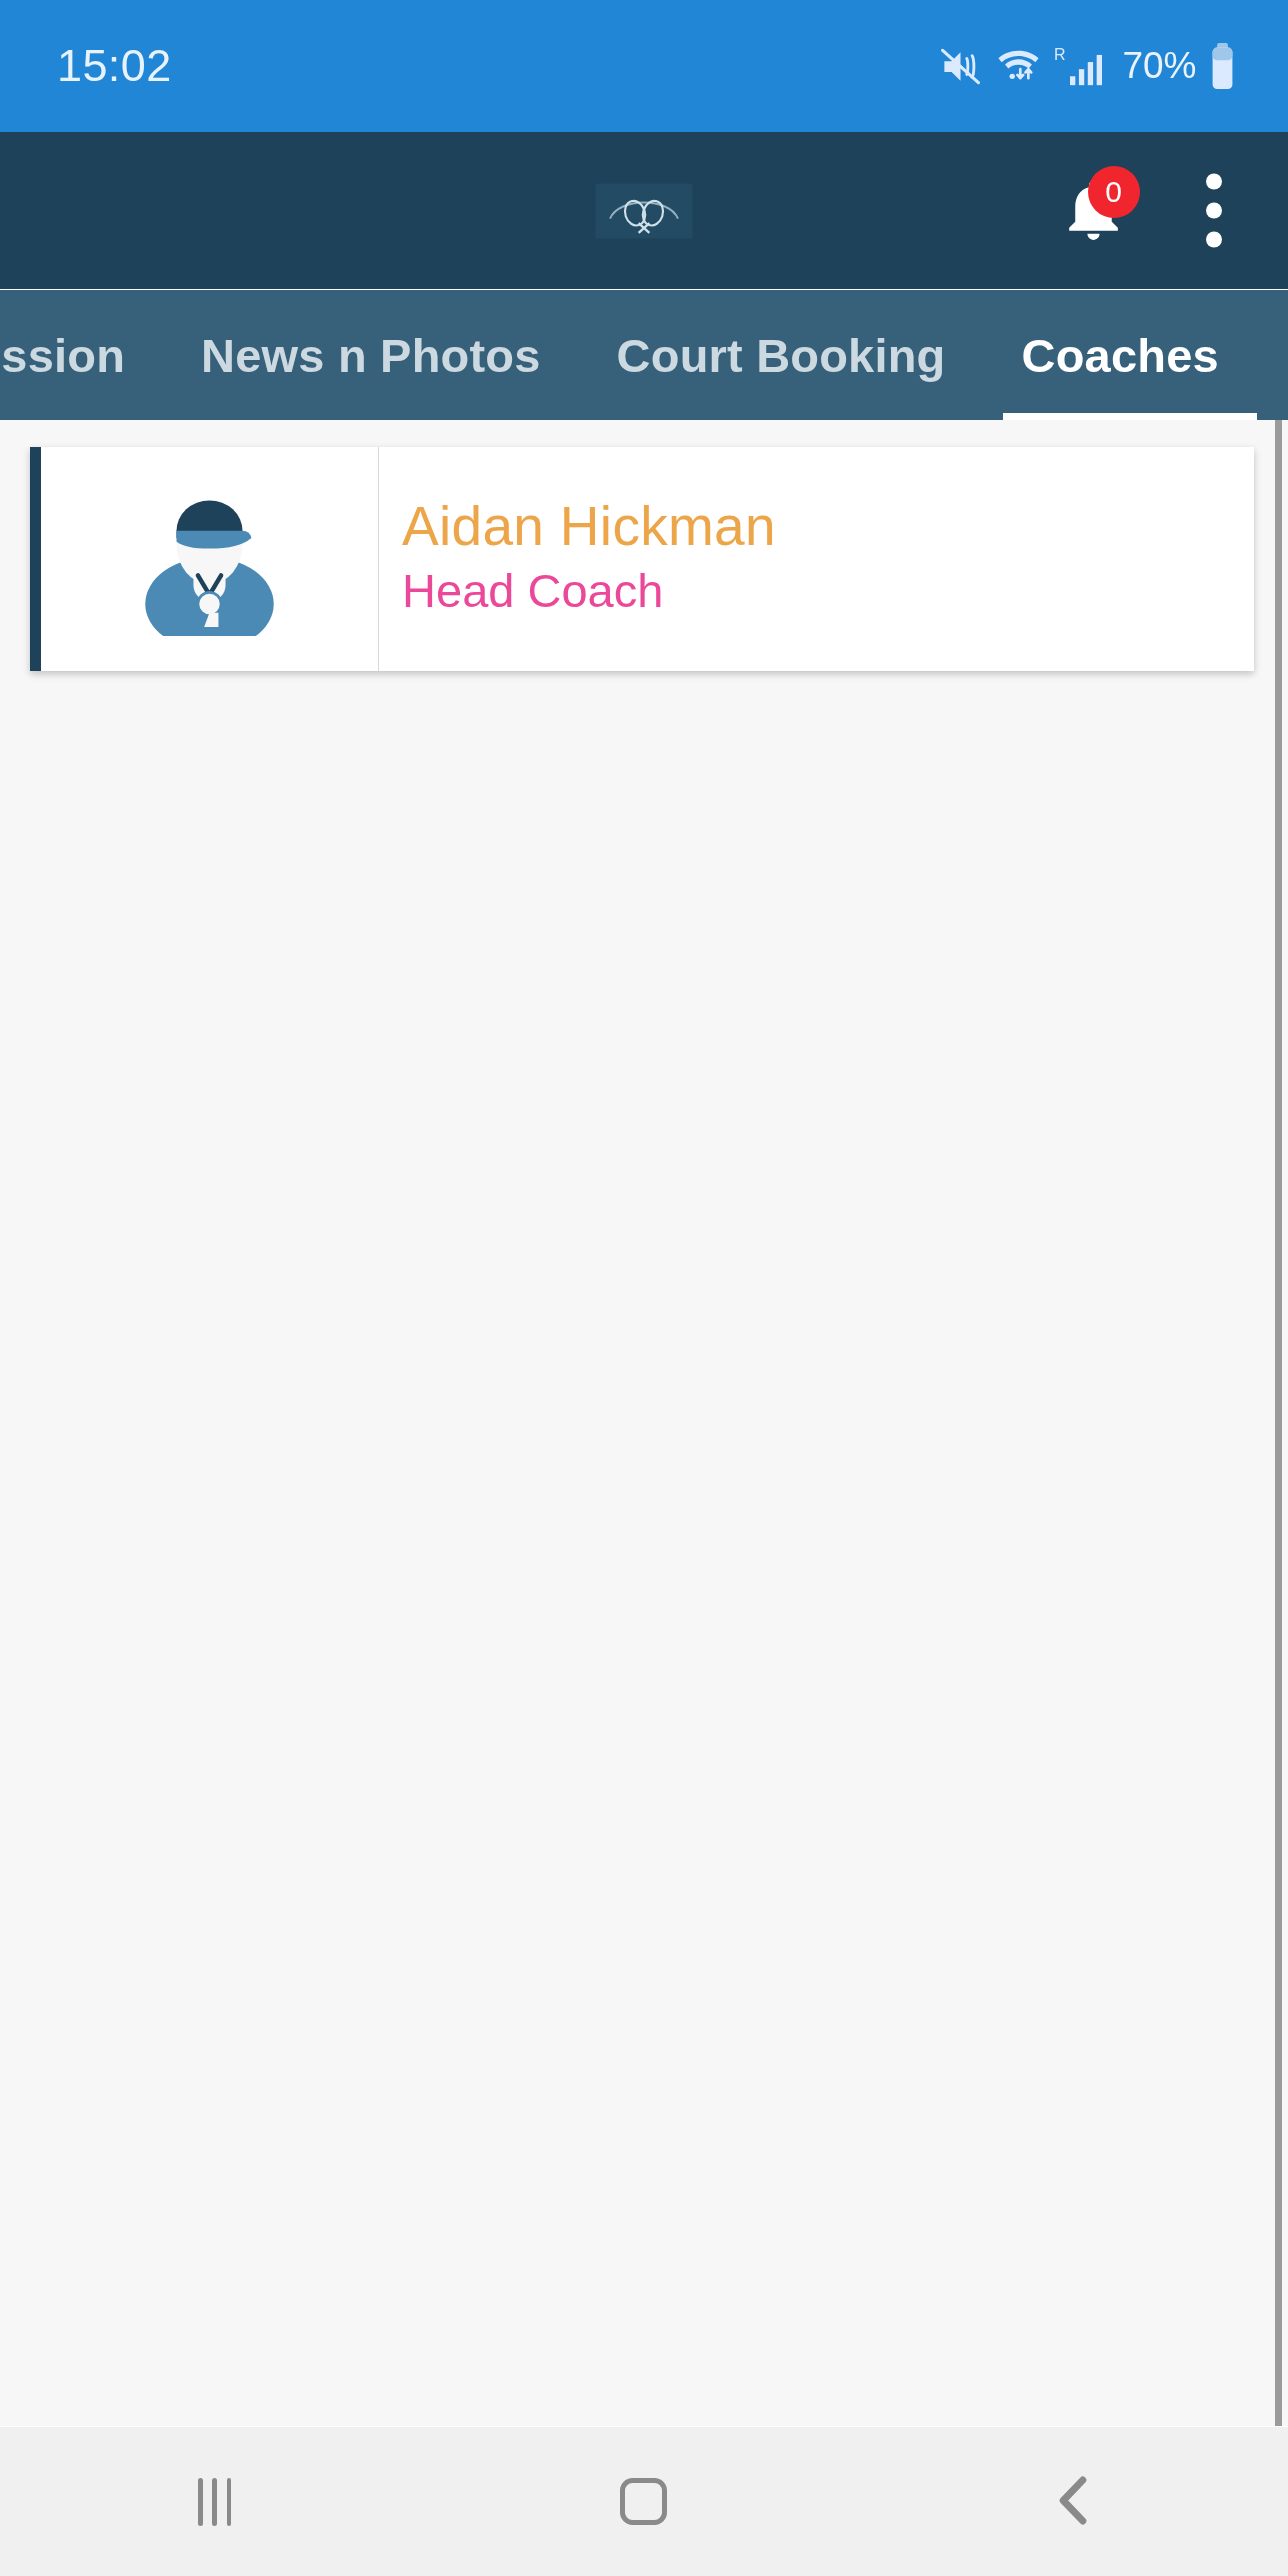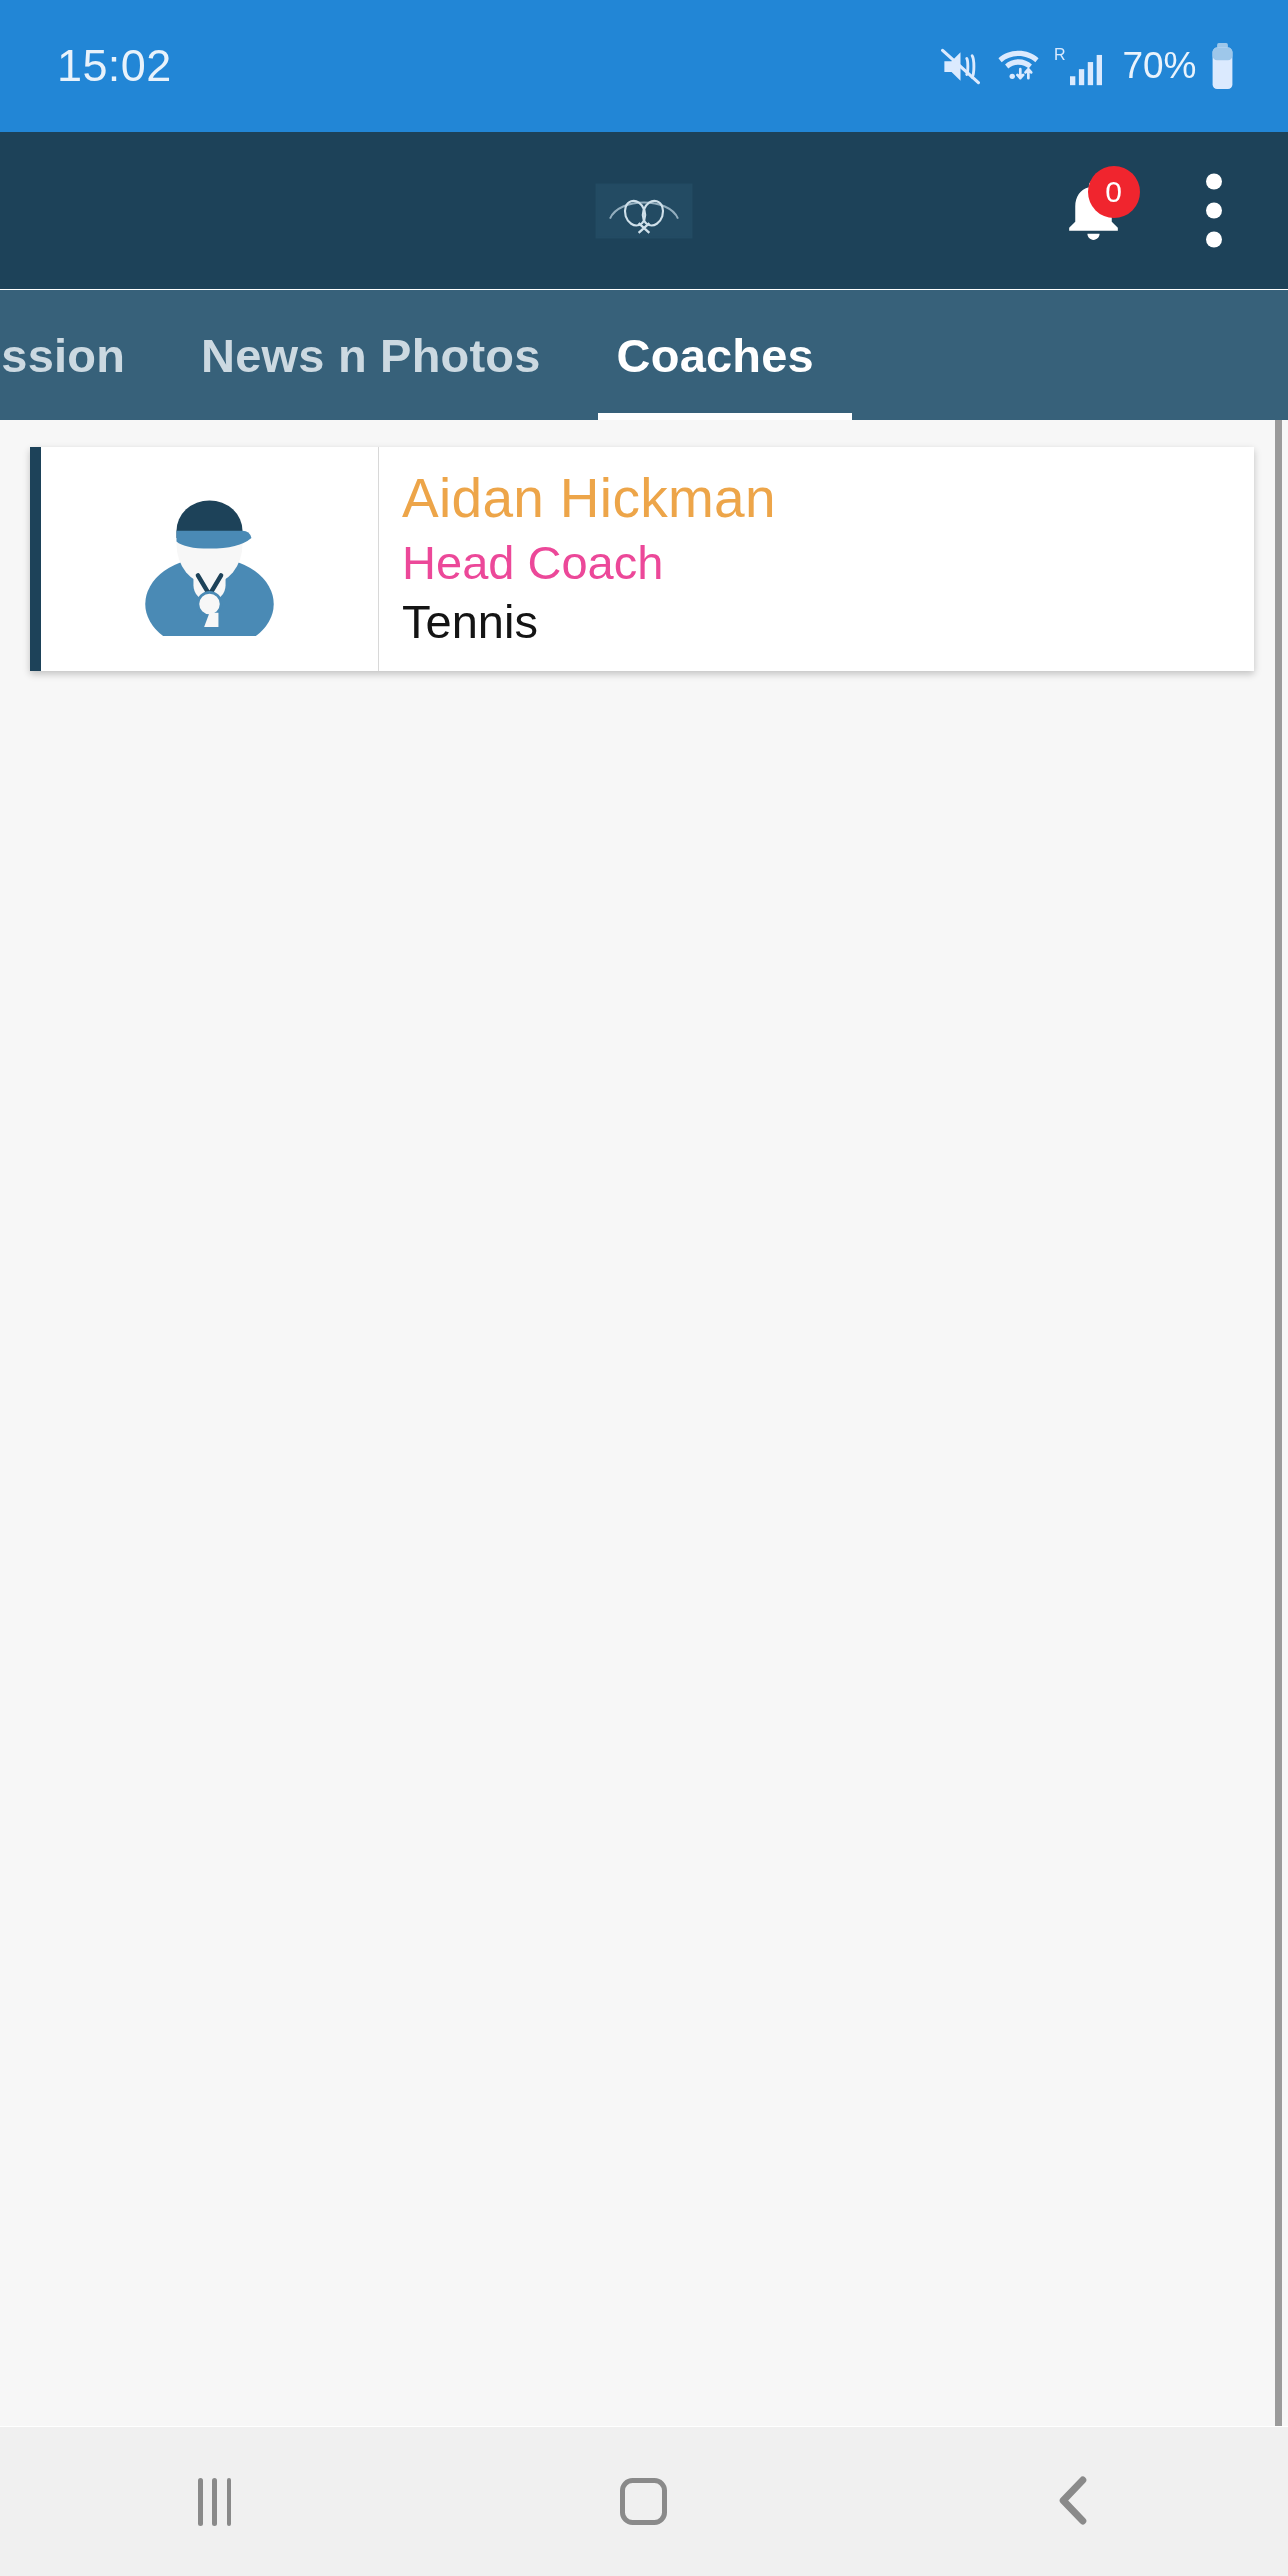--- a/index.html
+++ b/index.html
@@ -208,20 +208,24 @@
   </div>
 
   <div class="tabbar">
     <div class="tabs-row">
       <div class="tab">
         <span>ession</span>
 
       </div>
       <div class="tab">
         <span>News n Photos</span>
+
+      </div>
+      <div class="tab">
+        <span>Court Booking</span>
 
       </div>
       <div class="tab active">
         <span>Coaches</span>
         <span class="tab-underline"></span>
       </div>
     </div>
   </div>
 
   <div class="content">
@@ -240,21 +244,20 @@
             <path d="M76 108 L89 130 L102 108" stroke="#1d4259" stroke-width="5" fill="none" stroke-linecap="round"></path>
             <circle cx="89" cy="140" r="13" fill="#f7f7f7" stroke="#4a8ab5" stroke-width="3"></circle>
             <path d="M89 150 h10 v16 h-16 z" fill="#f7f7f7"></path>
           </svg>
         </span>
       </div>
 
       <div class="coach-info">
         <div class="coach-name">Aidan Hickman</div>
         <div class="coach-role">Head Coach</div>
-        <div class="coach-sport">Tennis</div>
       </div>
     </div>
 
     <div class="scrollbar"></div>
   </div>
 
   <div class="navbar">
     <div class="nav-btn">
       <span class="nav-recents">
         <i></i>

